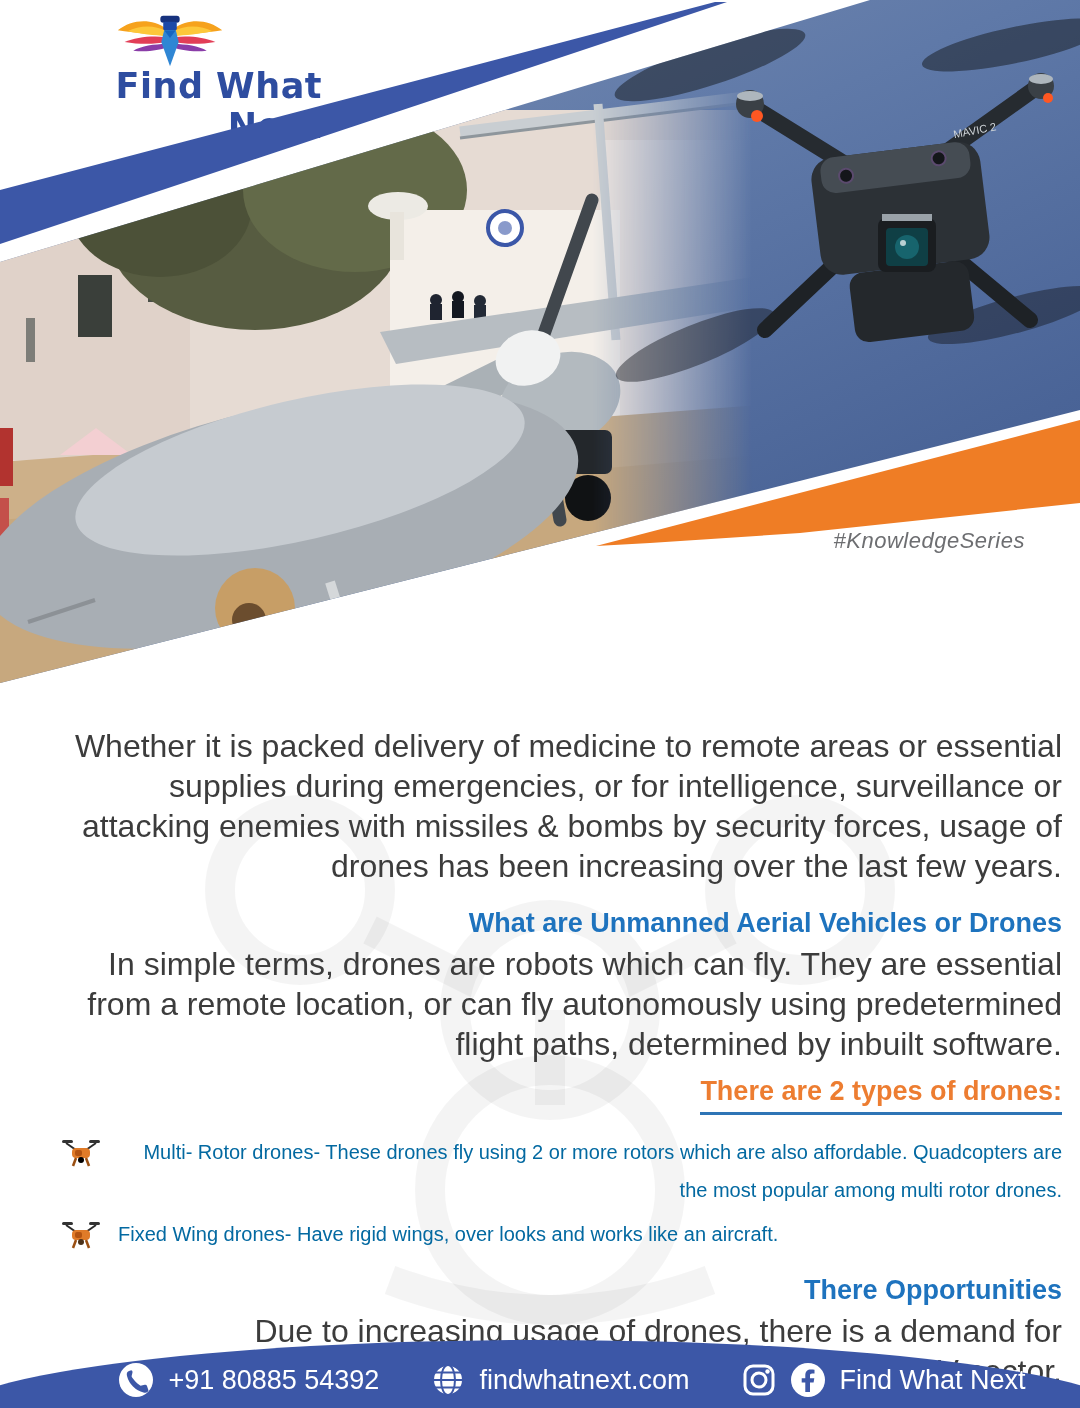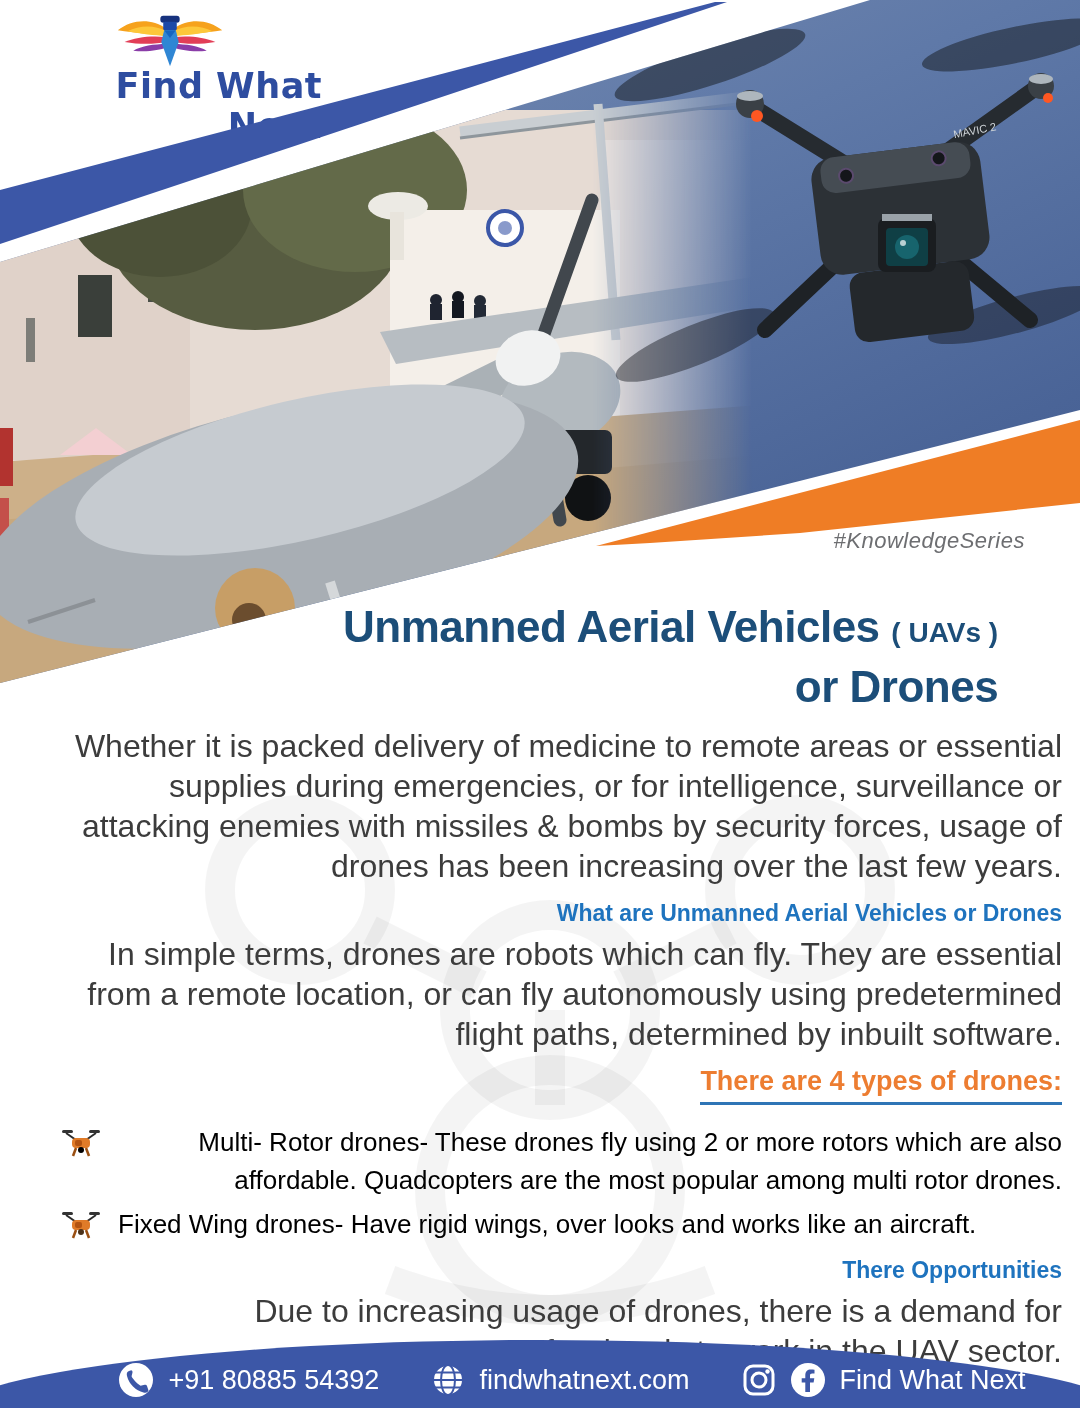--- a/index.html
+++ b/index.html
@@ -32,27 +32,27 @@
   .title{position:absolute;left:343px;top:600px;margin:0;font-size:44px;line-height:54px;
          font-weight:bold;color:#1c4e79;letter-spacing:-.5px;}
   .title .small{font-size:28px;letter-spacing:0;}
 
   
   .watermark{position:absolute;left:140px;top:760px;width:820px;height:580px;pointer-events:none;}
 
   
   .main{position:absolute;left:62px;top:726px;width:1000px;}
   .main p{margin:0;font-size:32px;line-height:40px;color:#3c3c3c;}
-  .h-blue{margin:10px 0 4px 0;font-size:23px;line-height:34px;font-weight:bold;color:#1e73be;}
+  .h-blue{margin:20px 0 4px 0;font-size:27px;line-height:34px;font-weight:bold;color:#1e73be;}
   .h-orange{margin:12px 0 18px 0;font-size:27px;line-height:30px;font-weight:bold;color:#ed7d31;}
   .h-orange span{display:inline-block;border-bottom:3px solid #2e75b6;padding-bottom:6px;}
   .bullets{list-style:none;margin:6px 0 2px 0;padding:0;}
   .bullets li{display:flex;gap:18px;margin:0 0 6px 0;align-items:flex-start;}
   .bullets .b-icon{flex:0 0 38px;width:38px;height:34px;margin-top:3px;}
-  .bullets .b-text{font-size:26px;line-height:38px;color:#000000;}
+  .bullets .b-text{font-size:20px;line-height:38px;color:#0369a1;}
   .career-p{margin-bottom:2px;}
 
   
   .footer-arc{position:absolute;top:1340px;left:-60px;width:1200px;height:300px;background:#3c57a7;
               border-radius:50% 50% 0 0 / 80px 80px 0 0;}
   .footer-row{position:absolute;top:1362px;left:0;width:1080px;display:flex;justify-content:center;
               align-items:center;gap:52px;color:#fff;font-size:27px;margin-left:32px;}
   .f-item{display:flex;align-items:center;gap:14px;white-space:nowrap;}
   .f-item svg{display:block;}
 </style>
@@ -166,44 +166,41 @@
       <rect x="286" y="228" width="42" height="38" rx="4" fill="#0f3f45"></rect>
       <circle cx="307" cy="247" r="12" fill="#17646d"></circle>
       <circle cx="303" cy="243" r="3" fill="#ffffff" opacity=".7"></circle>
     </svg>
   </div>
 
   <div class="orange-swoosh"></div>
 
   <div class="series-tag">#KnowledgeSeries</div>
 
-  <h1 class="title"><span>Unmanned Aerial Vehicles</span>
-    <span class="small">( UAVs )</span><br>
-    <span>or Drones</span></h1>
 
   <svg class="watermark" viewBox="0 0 820 580">
     <g stroke="#000000" stroke-opacity="0.045" fill="none" stroke-width="30">
       <circle cx="410" cy="250" r="95"></circle>
       <circle cx="160" cy="130" r="80"></circle>
       <circle cx="660" cy="130" r="80"></circle>
       <line x1="230" y1="170" x2="340" y2="225"></line>
       <line x1="590" y1="170" x2="480" y2="225"></line>
       <circle cx="410" cy="430" r="120"></circle>
       <line x1="410" y1="345" x2="410" y2="250"></line>
       <path d="M250 520 Q410 580 570 520"></path>
     </g>
   </svg>
 
   <div class="main">
     <p>Whether it is packed delivery of medicine to remote areas or essential supplies during emergencies, or for intelligence, surveillance or attacking enemies with missiles &amp; bombs by security forces, usage of drones has been increasing over the last few years.</p>
 
     <h2 class="h-blue">What are Unmanned Aerial Vehicles or Drones</h2>
     <p>In simple terms, drones are robots which can fly. They are essential from a remote location, or can fly autonomously using predetermined flight paths, determined by inbuilt software.</p>
 
-    <h2 class="h-orange"><span>There are 4 types of drones:</span></h2>
+    <h2 class="h-orange"><span>There are 2 types of drones:</span></h2>
 
     <ul class="bullets">
       <li>
         <svg class="b-icon" viewBox="0 0 38 34">
           <line x1="4" y1="7" x2="14" y2="14" stroke="#2a2a2a" stroke-width="2"></line>
           <line x1="34" y1="7" x2="24" y2="14" stroke="#2a2a2a" stroke-width="2"></line>
           <rect x="0" y="4" width="11" height="3" rx="1.5" fill="#333333"></rect>
           <rect x="27" y="4" width="11" height="3" rx="1.5" fill="#333333"></rect>
           <rect x="10" y="12" width="18" height="10" rx="4" fill="#e07b28"></rect>
           <rect x="13" y="14" width="7" height="6" rx="2" fill="#b35310"></rect>

